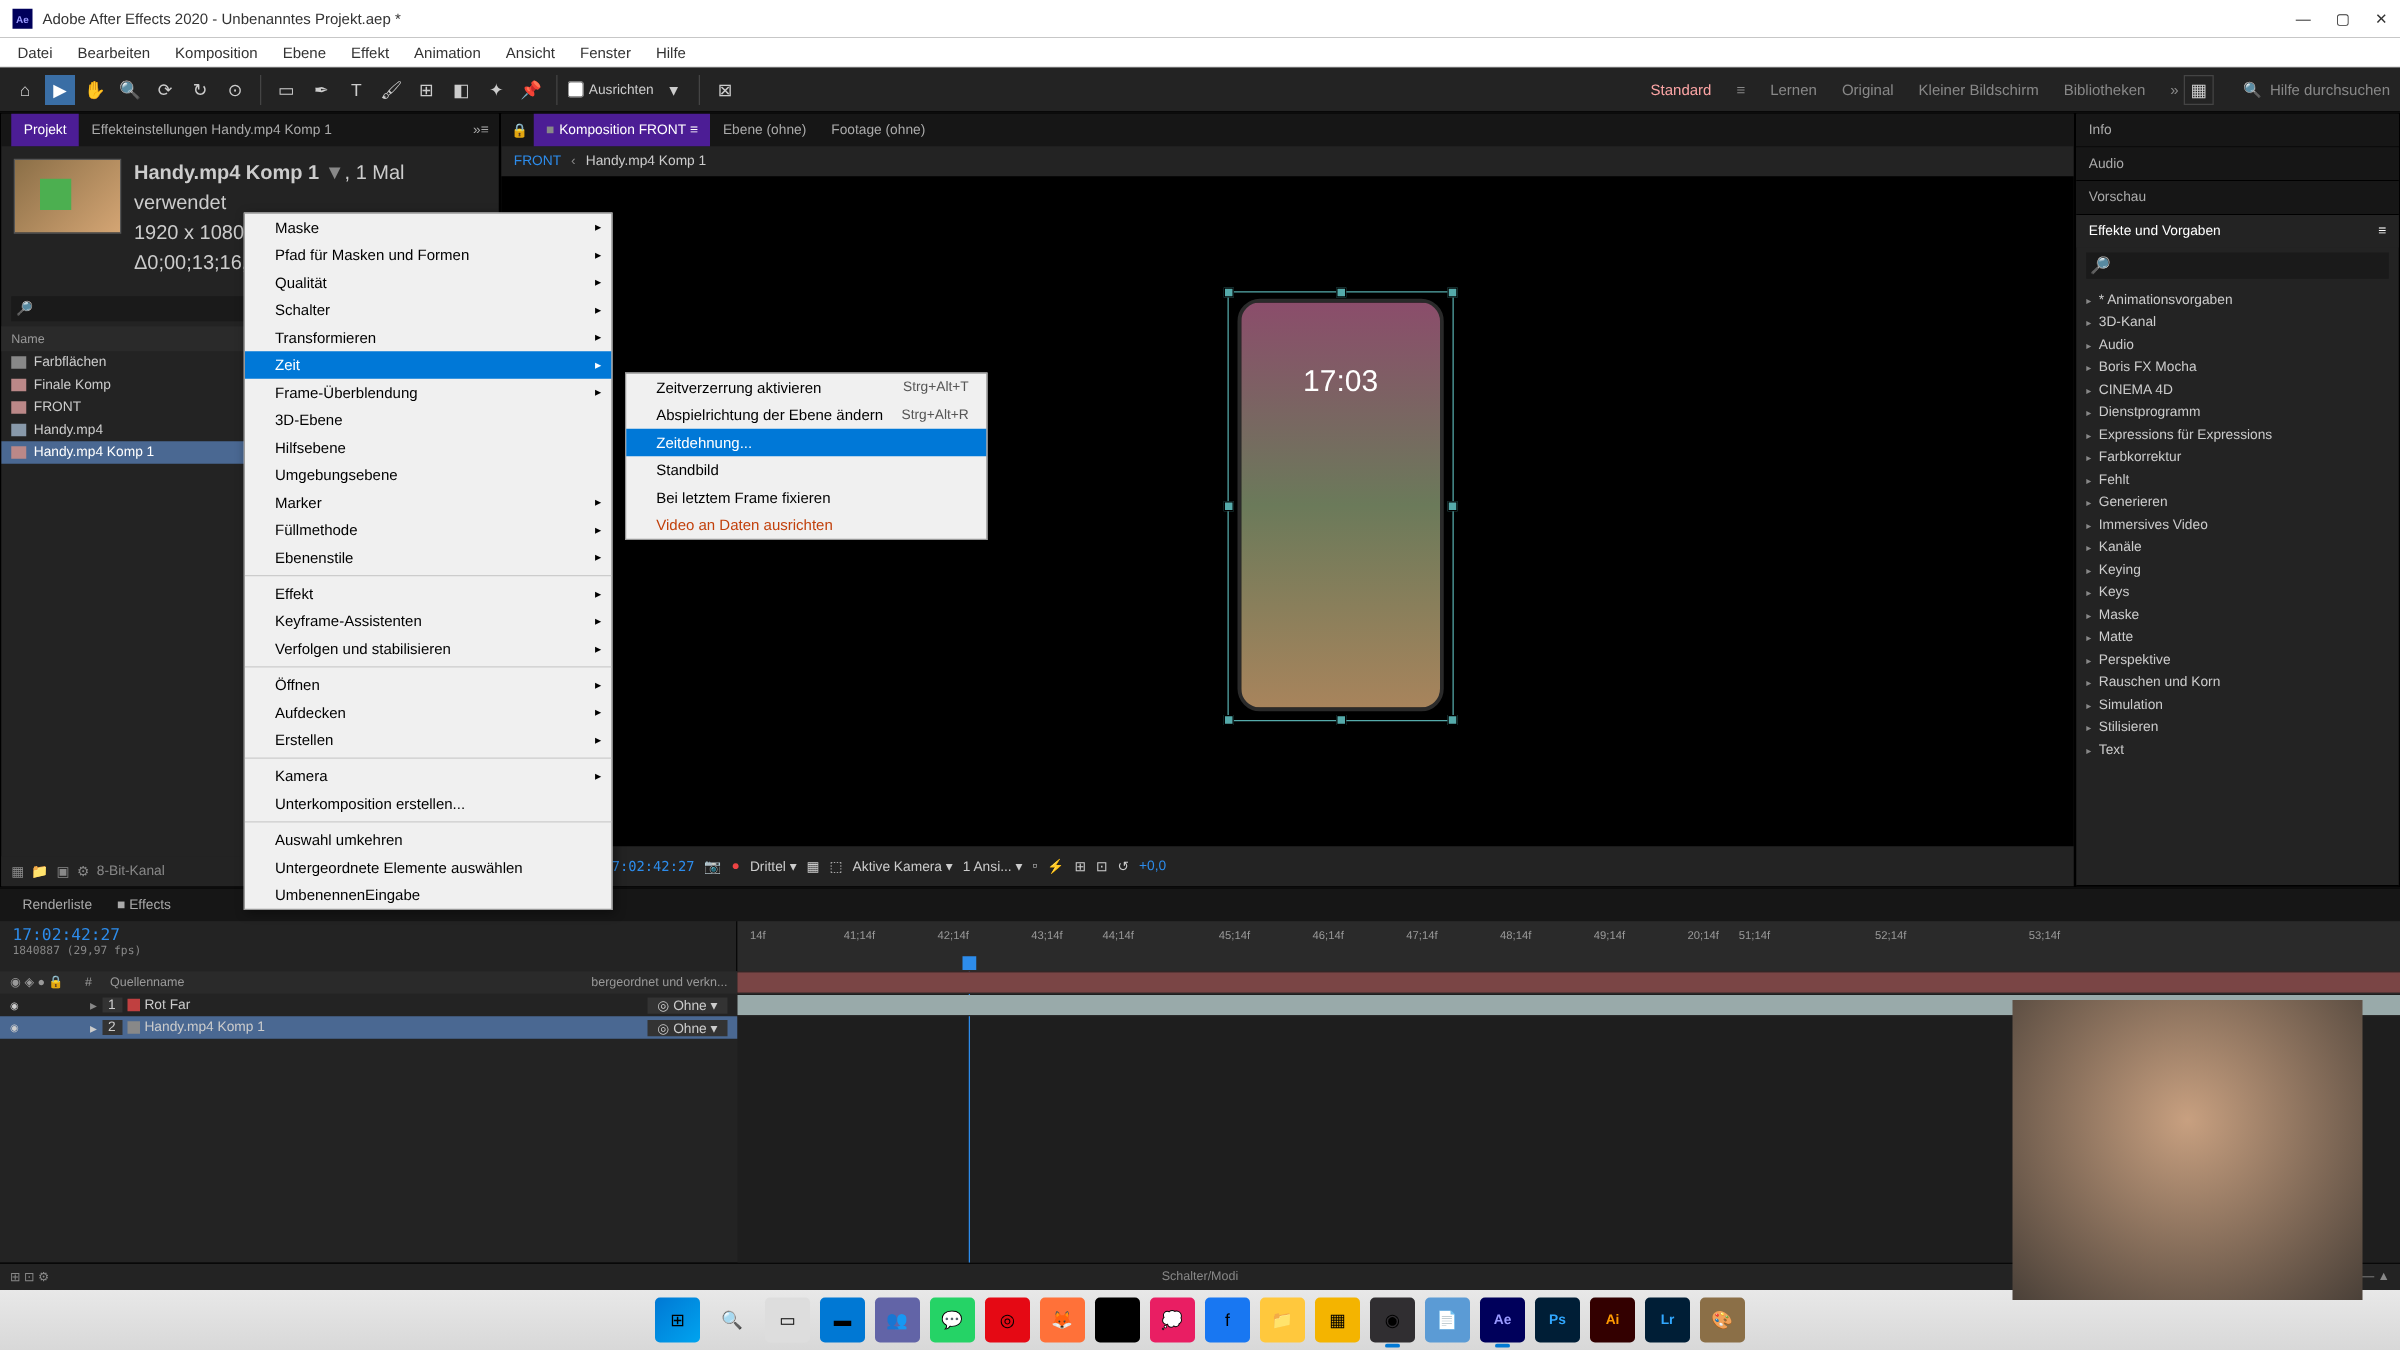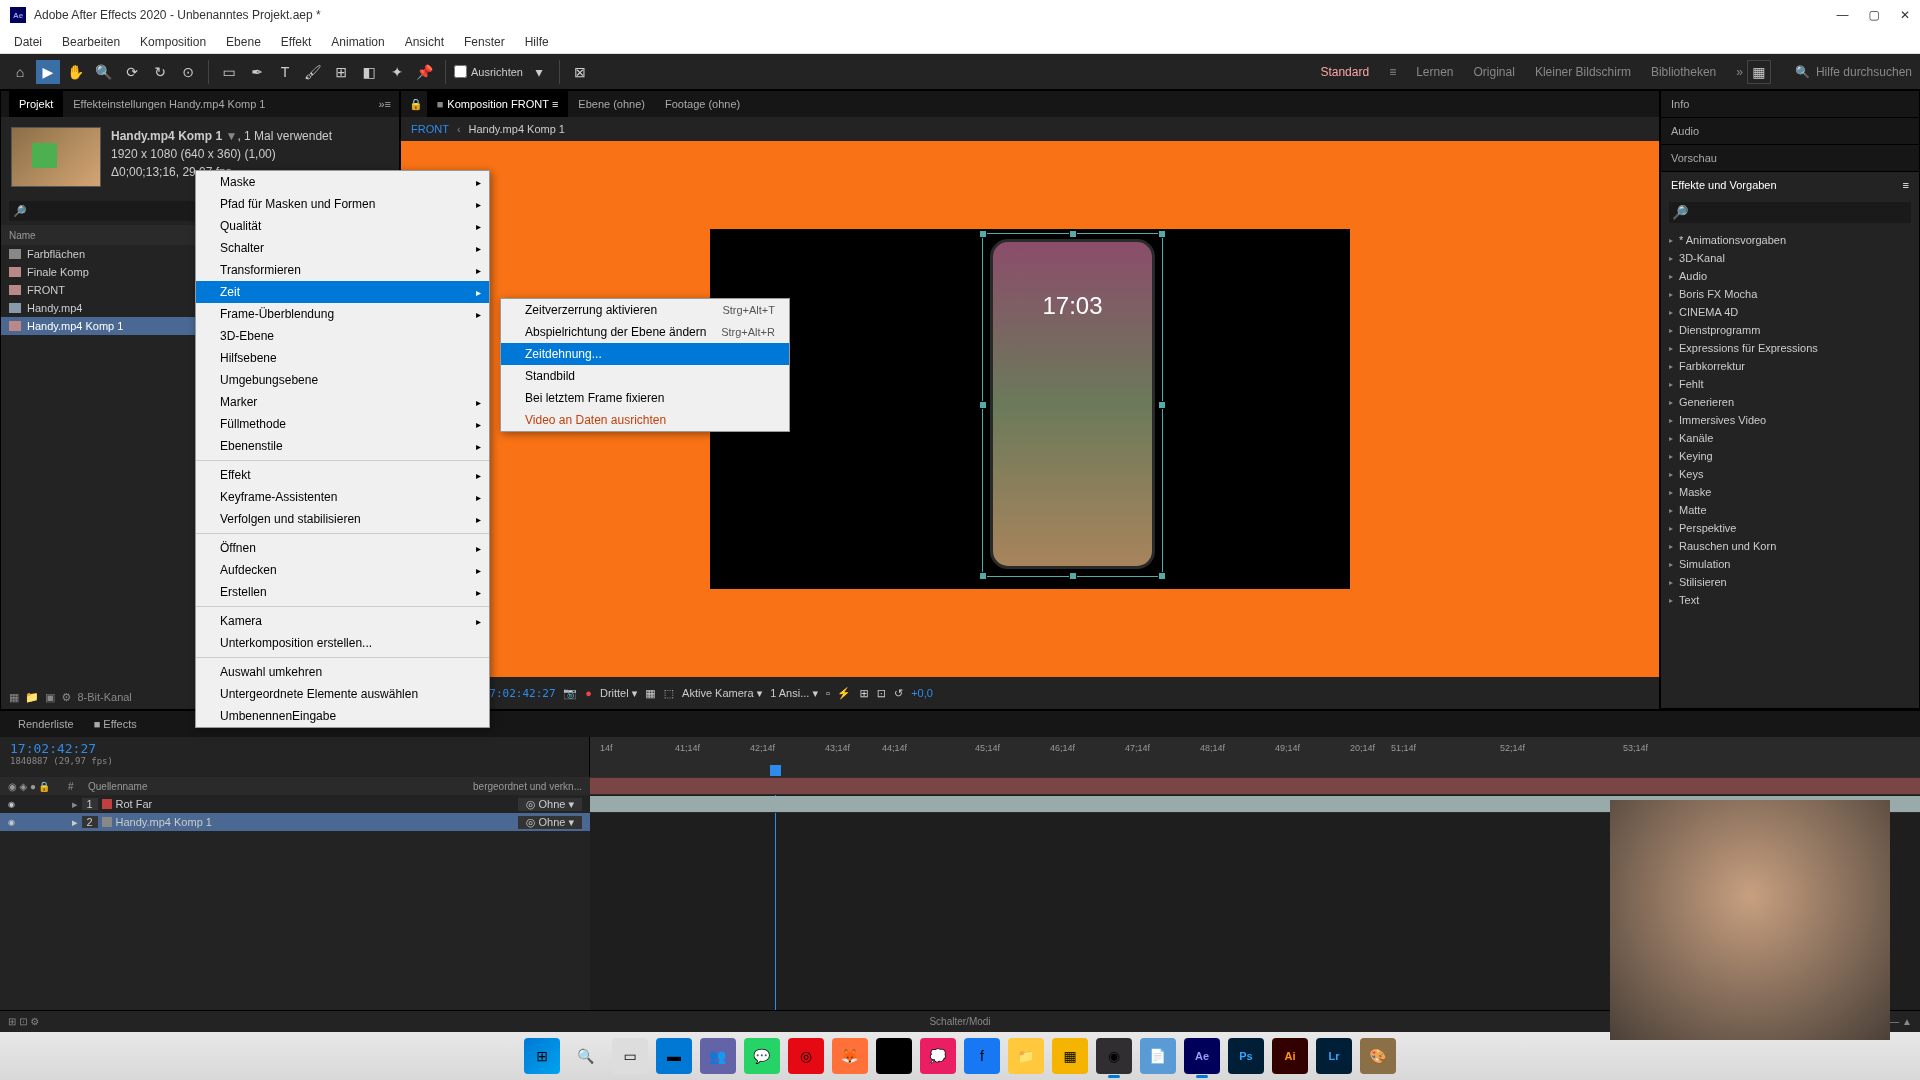--- a/index.html
+++ b/index.html
@@ -19,43 +19,43 @@
 .toolbar .sep { width: 1px; height: 24px; background: #444; margin: 0 4px; }
 .toolbar .checkbox-label { color: #ccc; font-size: 11px; display: flex; align-items: center; gap: 4px; }
 .toolbar .workspace-sel { margin-left: auto; display: flex; gap: 20px; color: #888; font-size: 12px; }
 .toolbar .workspace-sel .active { color: #fca5a5; }
 .toolbar .search-bar { display: flex; align-items: center; gap: 6px; color: #888; font-size: 12px; margin-left: 20px; }
 
 .main { display: flex; height: 620px; }
 .panel { background: #232323; border: 1px solid #000; }
 .panel-tab { background: #161616; height: 26px; display: flex; align-items: center; font-size: 11px; color: #aaa; padding: 0 8px; }
 .panel-tab .tab { padding: 0 10px; height: 26px; display: flex; align-items: center; cursor: pointer; }
-.panel-tab .tab.active { background: #000000; color: #fff; }
+.panel-tab .tab.active { background: #4c1d95; color: #fff; }
 
 .project-panel { width: 400px; display: flex; flex-direction: column; }
 .project-info { padding: 10px; display: flex; gap: 10px; }
 .project-thumb { width: 90px; height: 60px; background: linear-gradient(135deg, #8b6f47, #d4a574); border: 1px solid #555; position: relative; }
 .project-thumb::after { content: ''; position: absolute; left: 20px; top: 15px; width: 25px; height: 25px; background: #4caf50; }
-.project-meta { font-size: 12px; color: #ccc; line-height: 1.5; }
+.project-meta { font-size: 16px; color: #ccc; line-height: 1.5; }
 .project-search { padding: 4px 8px; }
 .project-search .search-input { width: 100%; background: #1a1a1a; border: none; color: #999; padding: 4px; font-size: 11px; }
 .project-list-header { background: #2a2a2a; height: 20px; display: flex; align-items: center; padding: 0 8px; font-size: 10px; color: #999; }
 .project-list { flex: 1; overflow: auto; font-size: 11px; }
 .project-item { height: 18px; display: flex; align-items: center; padding: 0 8px; color: #ccc; gap: 6px; cursor: pointer; }
 .project-item.selected { background: #4a6892; color: #fff; }
 .project-item .folder-icon { width: 12px; height: 10px; background: #888; }
 .project-item .comp-icon { width: 12px; height: 10px; background: #b88; }
 .project-item .footage-icon { width: 12px; height: 10px; background: #89a; }
 .project-footer { height: 24px; background: #232323; display: flex; align-items: center; gap: 6px; padding: 0 8px; color: #888; font-size: 11px; }
 
 .comp-panel { flex: 1; display: flex; flex-direction: column; background: #232323; }
 .comp-tabs { height: 24px; display: flex; align-items: center; gap: 8px; padding: 0 10px; font-size: 11px; }
 .comp-tabs .crumb { color: #2d8ceb; cursor: pointer; }
 .comp-tabs .crumb-sep { color: #888; }
-.comp-viewer { flex: 1; background: #f97316; display: flex; align-items: center; justify-content: center; position: relative; }
+.comp-viewer { flex: 1; background: #000000; display: flex; align-items: center; justify-content: center; position: relative; }
 .comp-canvas { width: 640px; height: 360px; background: #000; position: relative; }
 .comp-phone { position: absolute; left: 280px; top: 10px; width: 165px; height: 330px; background: linear-gradient(180deg, #8b4d6b, #6b7a5a, #a8845c); border-radius: 18px; border: 3px solid #2a2a2a; }
 .comp-phone .time { position: absolute; top: 50px; left: 0; right: 0; text-align: center; color: #fff; font-size: 24px; font-weight: 300; }
 .comp-selection { position: absolute; left: 272px; top: 4px; width: 181px; height: 344px; border: 1px solid #5aa; pointer-events: none; }
 .comp-selection .handle { position: absolute; width: 8px; height: 8px; background: #5aa; border: 1px solid #000; }
 .comp-controls { height: 32px; display: flex; align-items: center; gap: 8px; padding: 0 10px; font-size: 11px; color: #ccc; }
 
 .right-panels { width: 260px; display: flex; flex-direction: column; }
 .right-panels .panel-section { border-bottom: 1px solid #000; }
 .right-panels .section-header { height: 26px; background: #161616; color: #aaa; font-size: 11px; display: flex; align-items: center; padding: 0 10px; cursor: pointer; }

